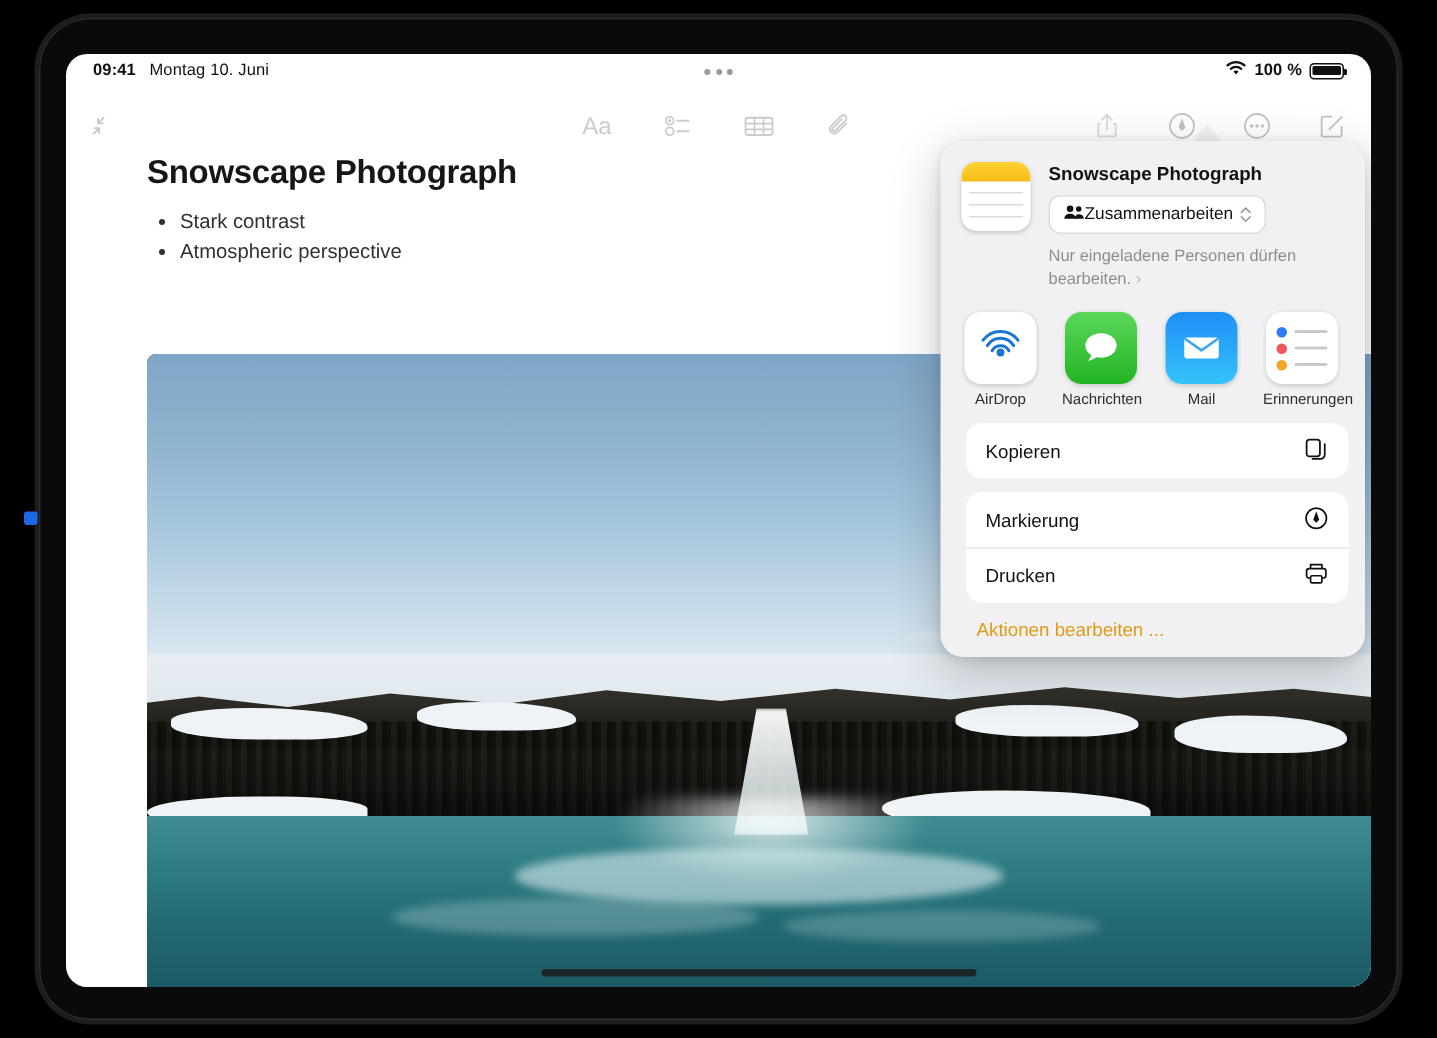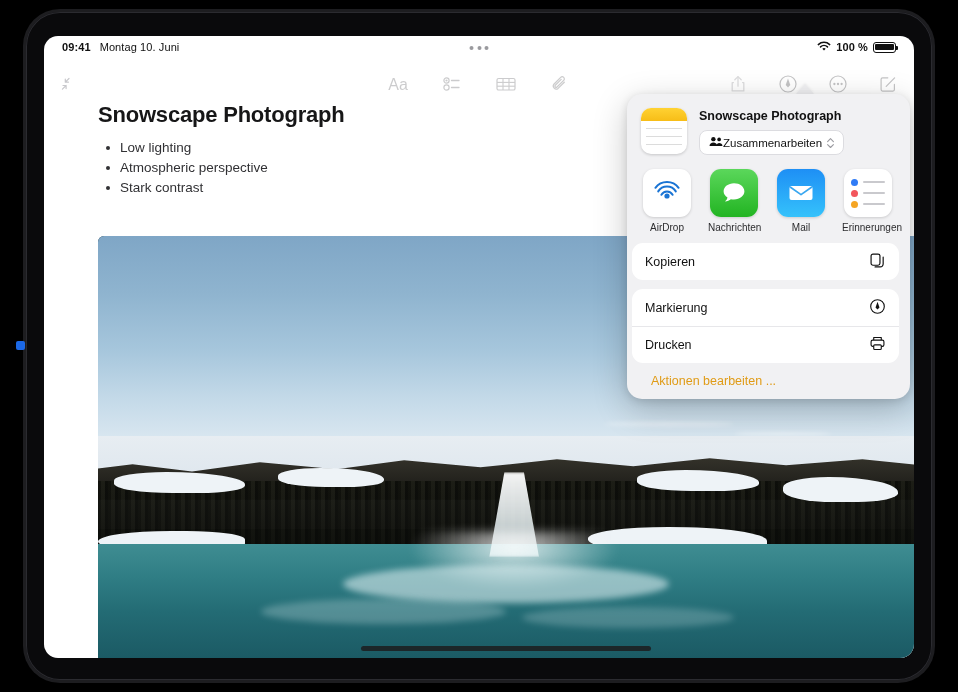--- a/index.html
+++ b/index.html
@@ -235,21 +235,21 @@
   .ic-airdrop { background:#fff; }
   .ic-msg { background:linear-gradient(180deg,#5bd75b,#22b422); }
   .ic-mail { background:linear-gradient(180deg,#1e8ff5,#35c2fb); }
   .ic-rem  { background:#fff; flex-direction:column; gap:4px; padding:9px 7px; align-items:flex-start; }
   .rem-row { display:flex; align-items:center; gap:5px; width:100%; }
   .rem-dot { width:7px;height:7px;border-radius:50%; flex:0 0 7px;}
   .rem-line { height:2px; background:#c9c9cd; border-radius:1px; flex:1; }
 
   
   .group {
-    background:#fff; border-radius:11px; margin:0 11px 9px 5px; overflow:hidden;
+    background:#fff; border-radius:11px; margin:0 11px 9px 17px; overflow:hidden;
   }
   .row {
     display:flex; align-items:center; justify-content:space-between;
     padding:0 13px; height:37px;
     font-size:12.5px; color:#111;
   }
   .row + .row { border-top:1px solid #e7e7ea; }
   .row svg { flex:0 0 auto; }
   .edit-actions {
     padding:2px 0 2px 24px;
@@ -356,23 +356,22 @@
             <path d="M16.4 10.4v5.2a1.5 1.5 0 0 1-1.5 1.5H4.6a1.5 1.5 0 0 1-1.5-1.5V5.3a1.5 1.5 0 0 1 1.5-1.5h5.2" fill="none" stroke="#3c3c40" stroke-width="1.2" stroke-linecap="round"></path>
             <path d="M8.2 12.3 16.6 3.9" stroke="#3c3c40" stroke-width="1.2" stroke-linecap="round"></path>
           </svg>
         </span>
       </div>
     </div>
 
     <div class="note">
       <div class="note-title">Snowscape Photograph</div>
       <ul class="note-list">
-        <li>Low lighting</li>
+        <li>Stark contrast</li>
         <li>Atmospheric perspective</li>
-        <li>Stark contrast</li>
       </ul>
     </div>
 
     <div class="photo">
       <div class="sky"></div>
       <div class="cloudstreak" style="left:62%;top:44%;width:16%;"></div>
       <div class="cloudstreak" style="left:78%;top:46.5%;width:12%;"></div>
 
       <div class="snowfield"></div>
       <div class="ridge ridge-main"></div>
@@ -422,20 +421,24 @@
             </span>
             <span>Zusammenarbeiten</span>
             <span class="chev">
               <svg width="9" height="12" viewBox="0 0 9 12">
                 <path d="M1.6 4.6 4.5 1.7l2.9 2.9" fill="none" stroke="#9b9ba0" stroke-width="1.1" stroke-linecap="round" stroke-linejoin="round"></path>
                 <path d="M1.6 7.6 4.5 10.5l2.9-2.9" fill="none" stroke="#9b9ba0" stroke-width="1.1" stroke-linecap="round" stroke-linejoin="round"></path>
               </svg>
             </span>
           </div>
 
+          <div class="sheet-sub">
+            <span>Nur eingeladene Personen dürfen bearbeiten.</span>
+            <span class="arrow">›</span>
+          </div>
         </div>
       </div>
 
       <div class="apps">
         <div class="app">
           <div class="app-ic ic-airdrop">
             <svg width="32" height="32" viewBox="0 0 32 32">
               <circle cx="16" cy="19" r="2.6" fill="#1a74d4"></circle>
               <path d="M10.4 17.8a6.4 6.4 0 0 1 11.2 0" fill="none" stroke="#1a74d4" stroke-width="2" stroke-linecap="round"></path>
               <path d="M7.2 14.4a10.4 10.4 0 0 1 17.6 0" fill="none" stroke="#1a74d4" stroke-width="2" stroke-linecap="round"></path>

